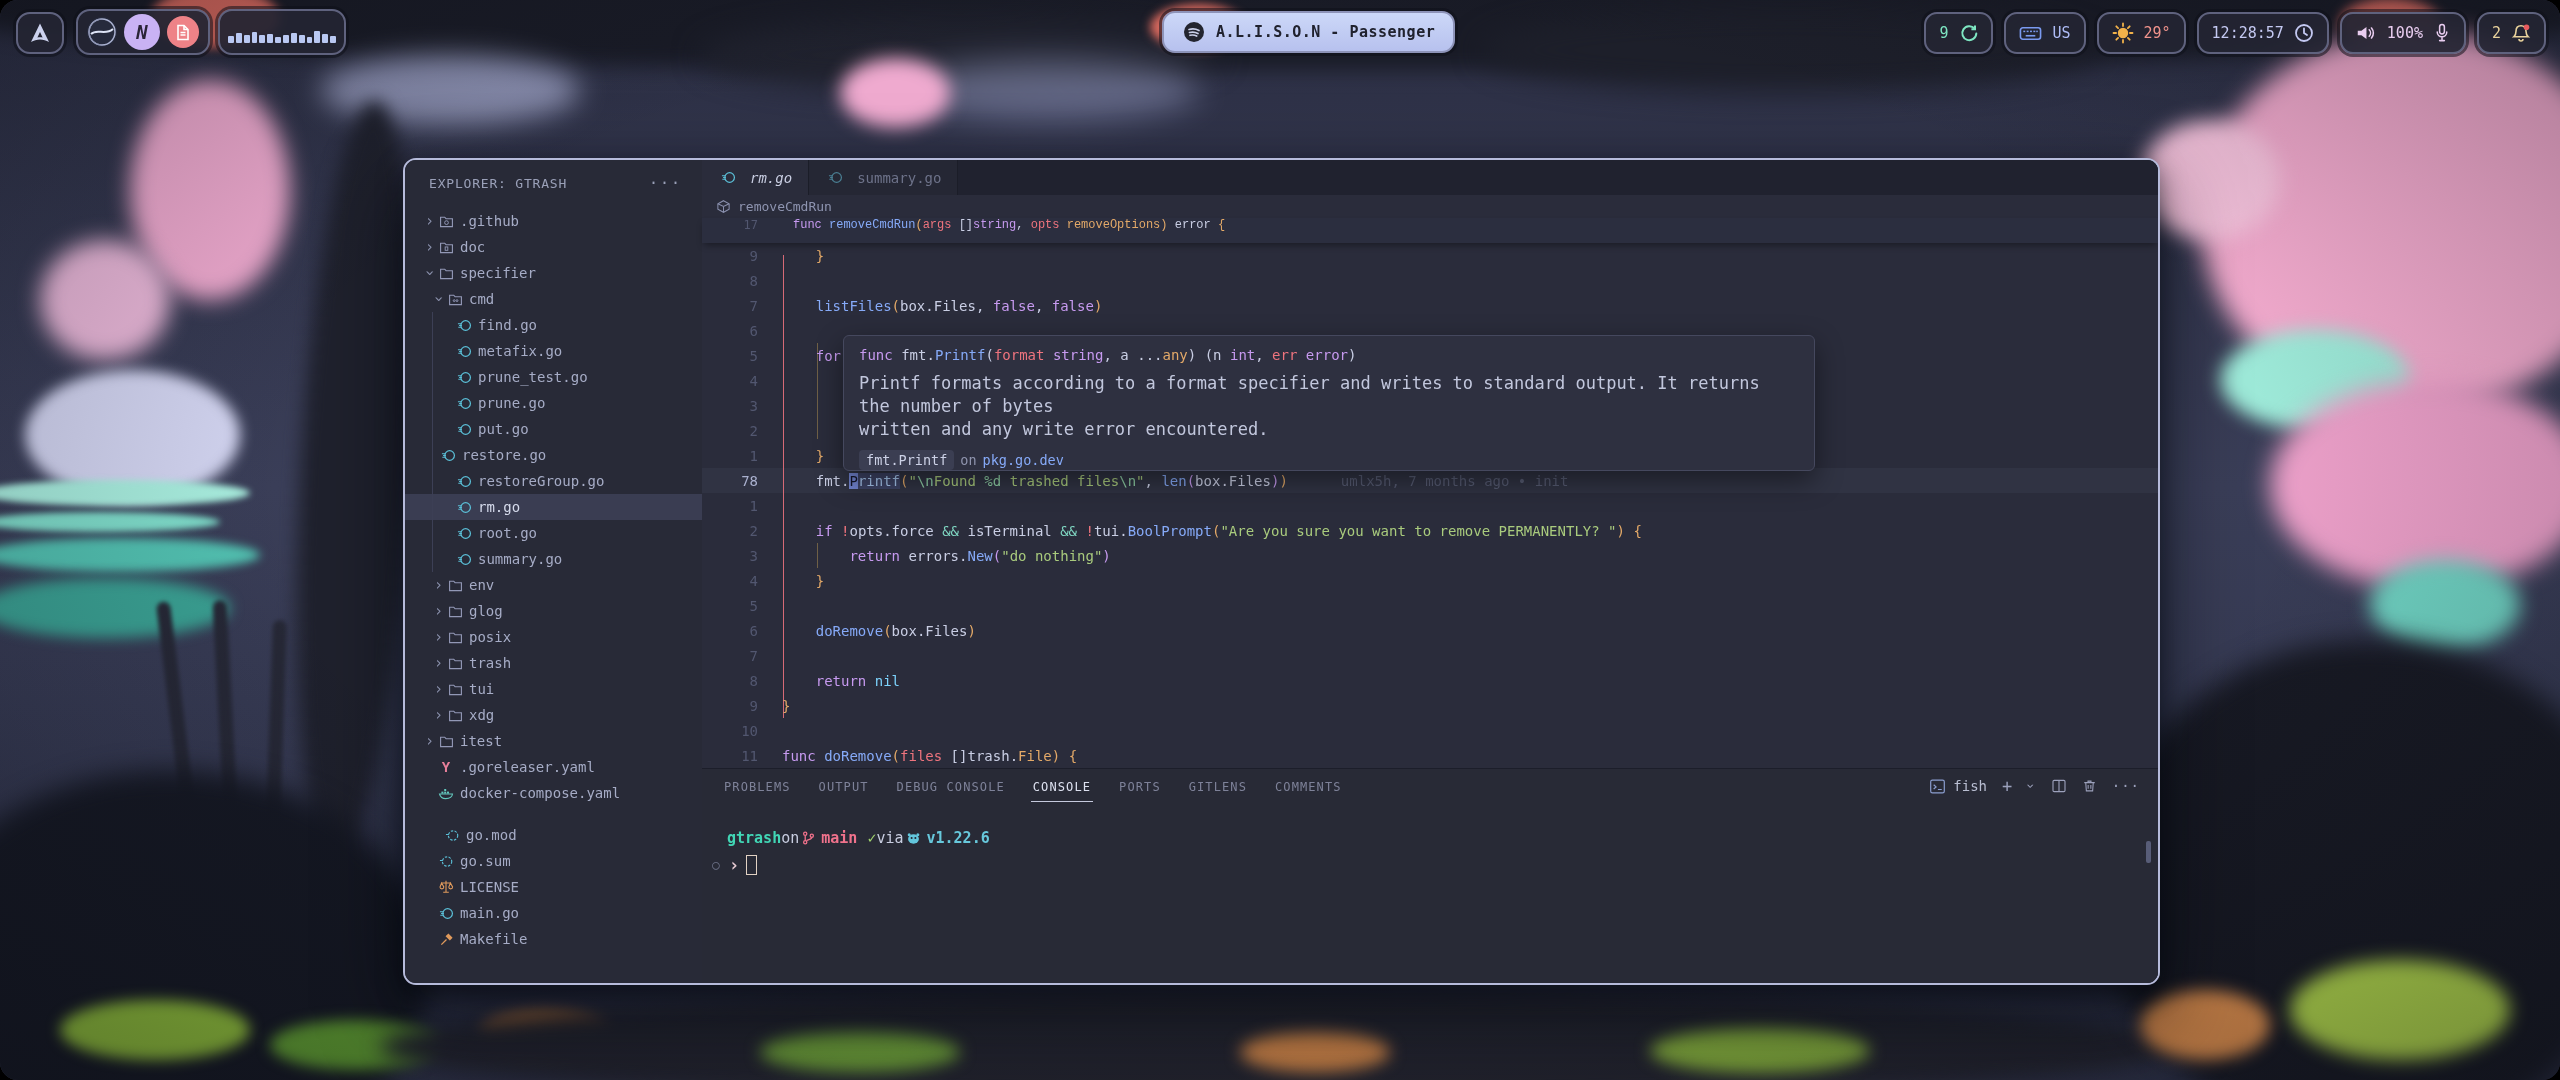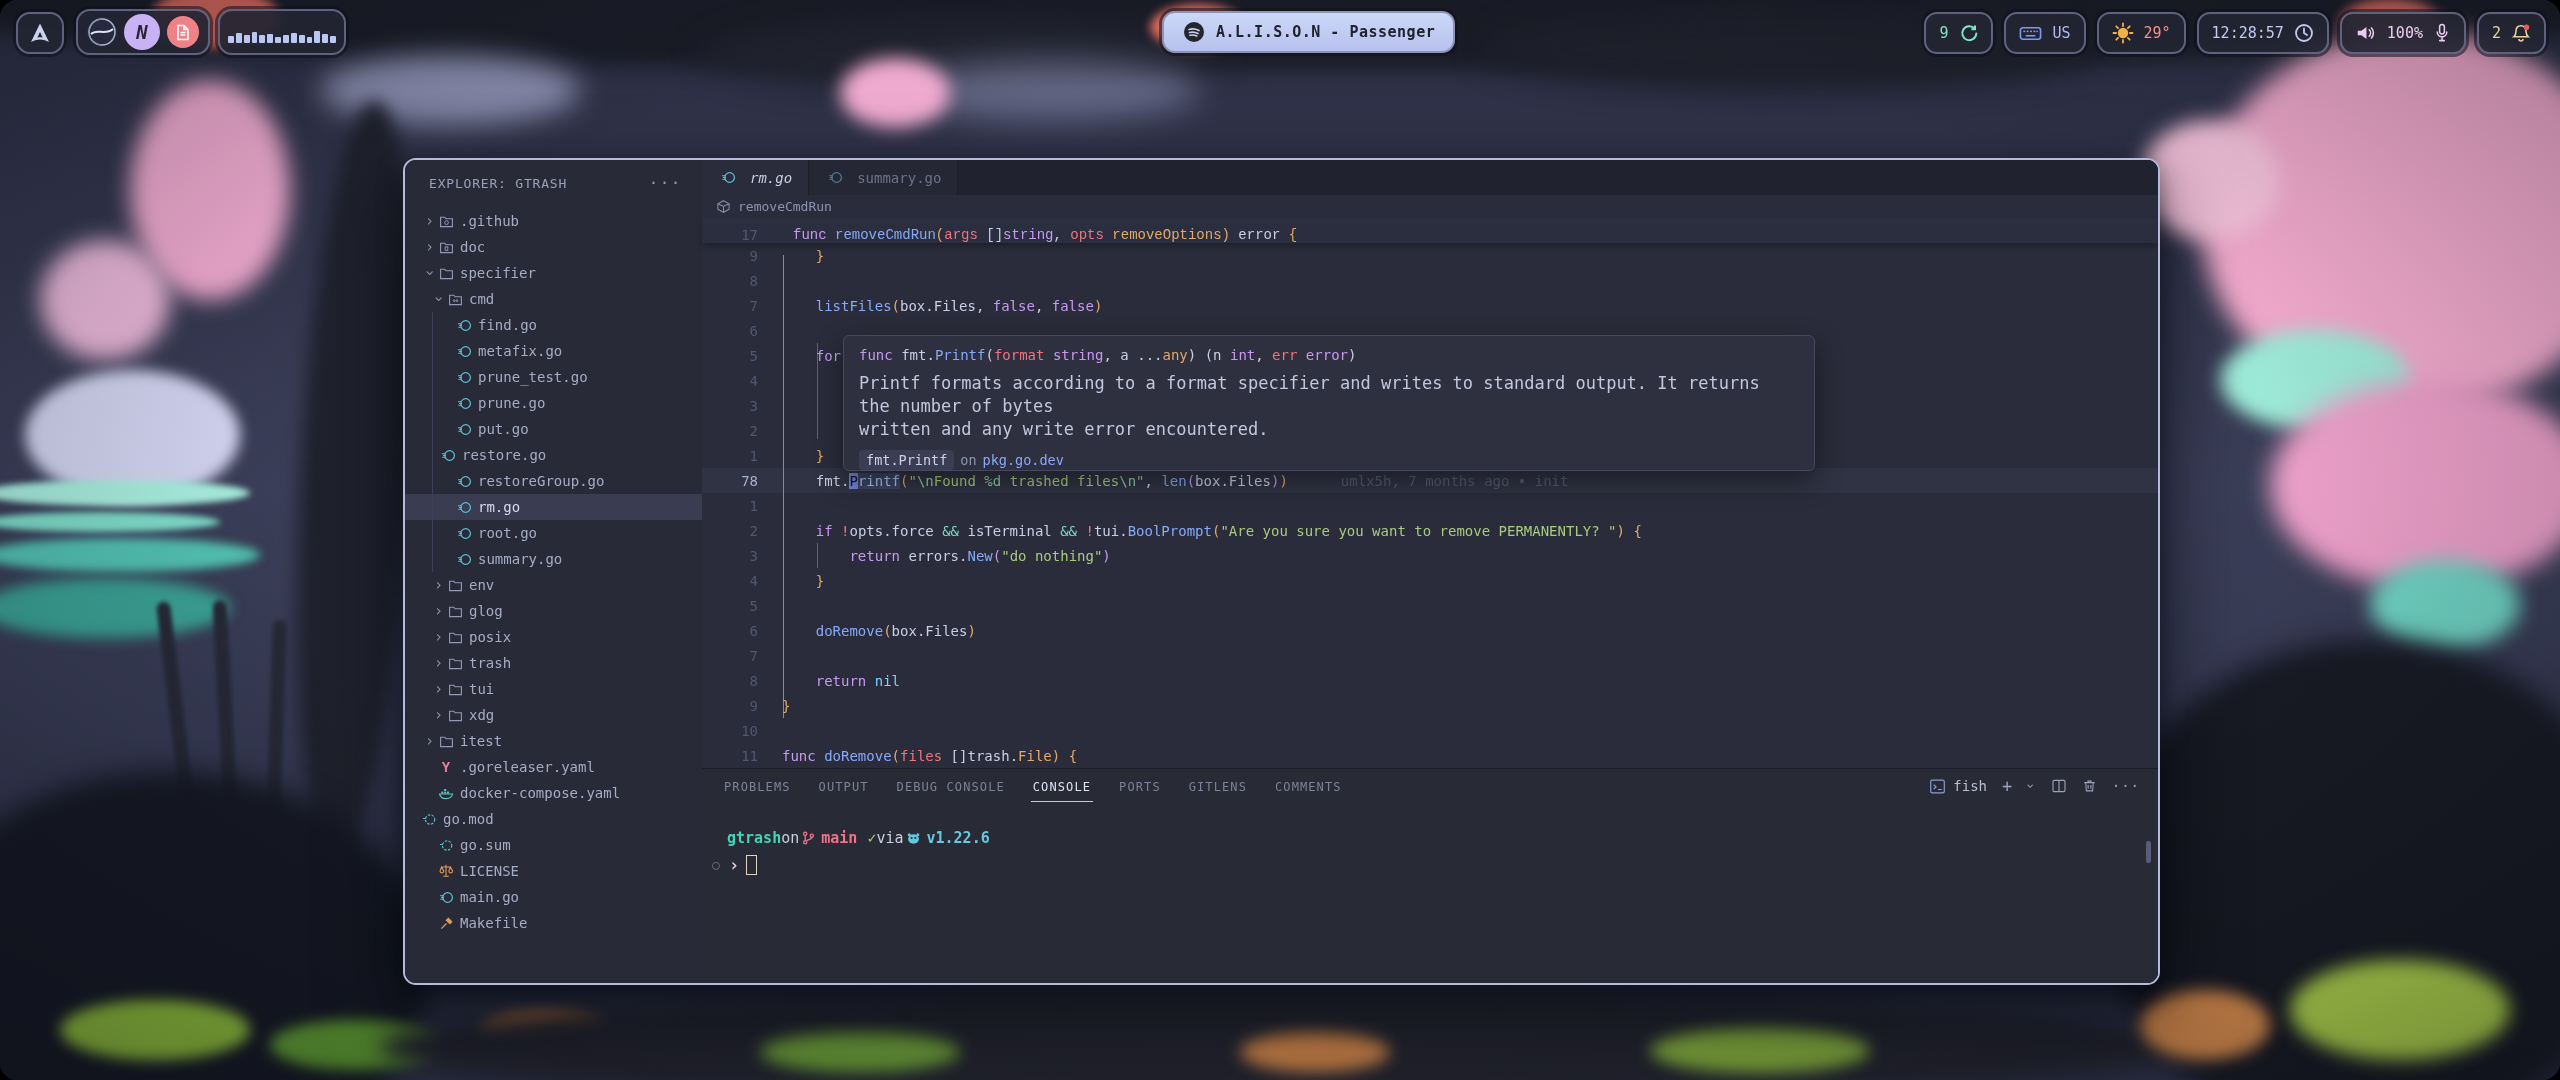--- a/index.html
+++ b/index.html
@@ -40,22 +40,22 @@
   .ticon{width:20px;flex:none;display:inline-flex;justify-content:center;margin-right:4px;}
   .tree-guide{position:absolute;left:27px;width:1px;background:#3c3f55;}
 
   .editor{position:absolute;left:297px;top:0;right:0;bottom:0;background:#2a2c3b;}
   .tabbar{position:absolute;left:0;top:0;right:0;height:35px;background:#20222f;display:flex;}
   .tab{display:flex;align-items:center;gap:8px;padding:0 16px;font-size:14px;color:#6d7289;
     background:#252734;border-right:1px solid #1b1d28;cursor:pointer;}
   .tab.active{background:#2a2c3b;color:#c9cee2;font-style:italic;}
   .breadcrumb{position:absolute;left:0;top:35px;right:0;height:23px;display:flex;align-items:center;
     gap:7px;padding-left:14px;color:#8e94b0;font-size:13px;}
-  .sticky{position:absolute;left:0;top:58px;right:0;height:25px;display:flex;align-items:flex-end;
-    background:#2b2e3f;box-shadow:0 4px 7px -2px rgba(0,0,0,.4);z-index:3;font-size:14px;white-space:pre;}
+  .sticky{position:absolute;left:0;top:58px;right:0;height:25px;display:flex;align-items:flex-start;
+    background:#2b2e3f;box-shadow:0 4px 7px -2px rgba(0,0,0,.4);z-index:3;font-size:12px;white-space:pre;}
   .code{position:absolute;left:0;top:83px;right:0;height:525px;font-size:14px;z-index:1;}
   .crow{display:flex;height:25px;align-items:center;position:relative;z-index:1;white-space:pre;}
   .ln{width:56px;text-align:right;color:#525770;flex:none;}
   .lc{margin-left:24px;}
   .crow.cur .ln{color:#aab1cf;}
   .curline{position:absolute;left:0;right:0;top:225px;height:25px;background:rgba(170,180,220,.055);}
   .gp{position:absolute;width:1px;z-index:0;}
   .selP{background:#7183cf;color:#14162a;}
   .selRest{background:#3d4365;color:#a8c8f0;}
   .blame{color:#565b72;margin-left:53px;}
@@ -497,21 +497,21 @@
                 <g fill="#63c6bc">
                   <rect x="3.4" y="6.6" width="2" height="2"></rect>
                   <rect x="6.2" y="6.6" width="2" height="2"></rect>
                   <rect x="6.2" y="4" width="2" height="2"></rect>
                   <rect x="9" y="6.6" width="2" height="2"></rect>
                 </g>
               </svg>
             </span>
             <span>docker-compose.yaml</span>
           </div>
-          <div class="trow" style="padding-left: 1px;">
+          <div class="trow" style="padding-left: 24px; margin-top: 16px;">
             <span class="chev"></span>
             <span class="ticon">
               <svg width="15" height="15" viewBox="0 0 16 16">
                 <circle cx="8.6" cy="8" r="5" fill="none" stroke="#5bc0d8" stroke-width="1.2" stroke-dasharray="2.6 1.5"></circle>
                 <path d="M1 7h3" stroke="#5bc0d8" stroke-width="1.1"></path>
               </svg>
             </span>
             <span>go.mod</span>
           </div>
           <div class="trow" style="padding-left: 18px;">

